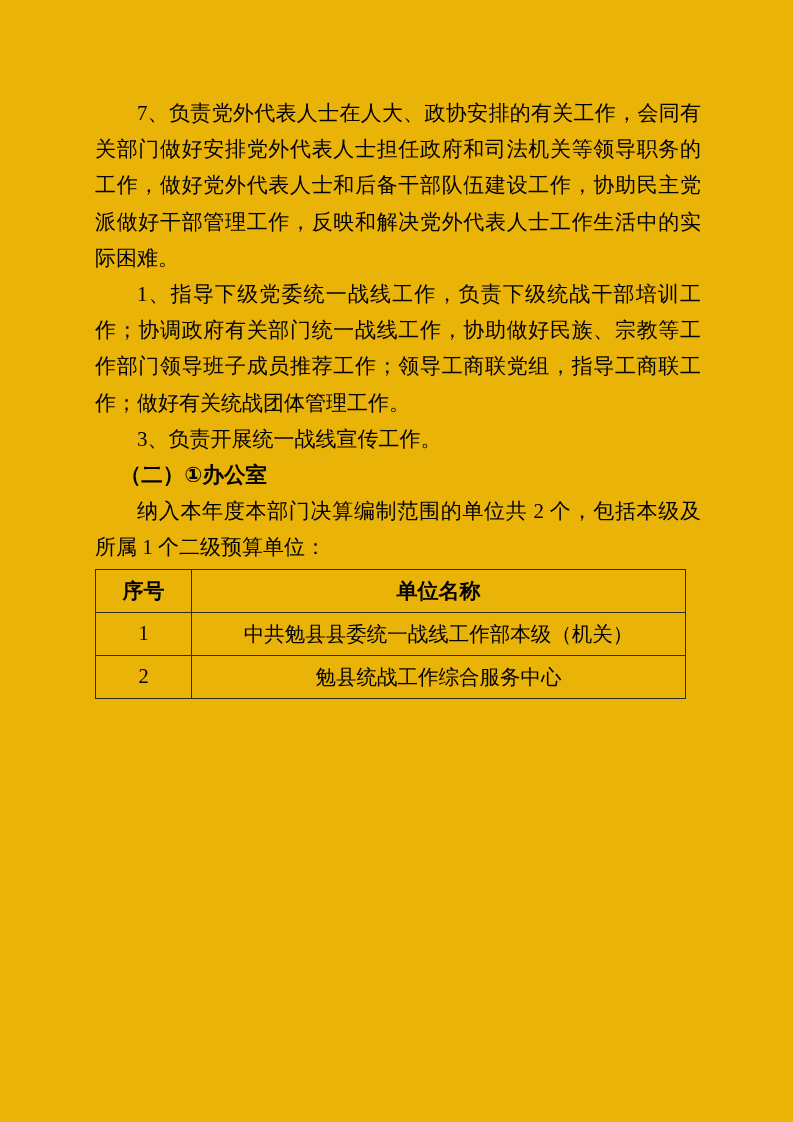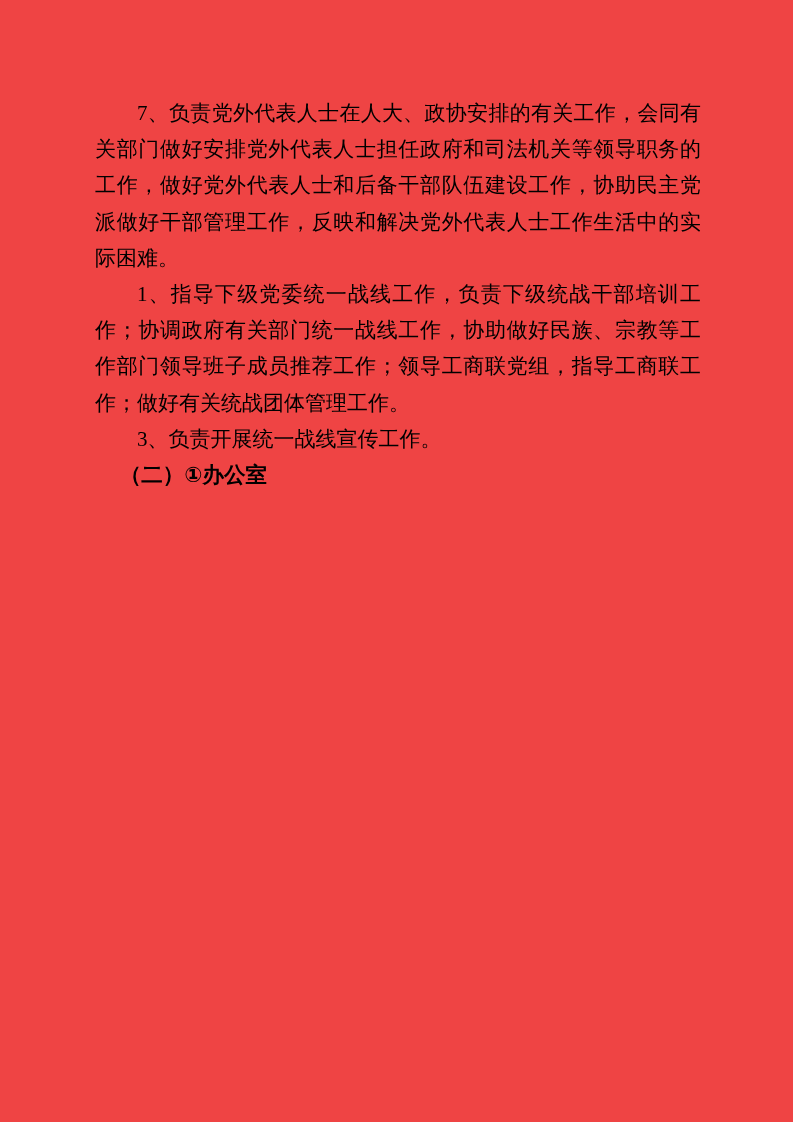--- a/index.html
+++ b/index.html
@@ -4,21 +4,21 @@
 <style>
   html, body {
     margin: 0;
     padding: 0;
     background: #ffffff;
   }
   .page {
     position: relative;
     width: 793px;
     height: 1122px;
-    background: #ef4444;
+    background: #eab308;
     color: #000000;
     overflow: hidden;
     font-family: "Liberation Serif", "DejaVu Serif", serif;
   }
   .content {
     position: absolute;
     left: 95px;
     top: 95px;
     width: 606px;
   }
@@ -79,16 +79,39 @@
     <p class="body-para">1、指导下级党委统一战线工作，负责下级统战干部培训工作；协调政府有关部门统一战线工作，协助做好民族、宗教等工作部门领导班子成员推荐工作；领导工商联党组，指导工商联工作；做好有关统战团体管理工作。</p>
 
     <p class="body-para">3、负责开展统一战线宣传工作。</p>
 
 
     <p class="heading-para heading-paren">（二）①办公室</p>
 
 
 
 
+    <p class="body-para">纳入本年度本部门决算编制范围的单位共 2 个，包括本级及所属 1 个二级预算单位：</p>
 
+    <table class="units-table">
+      <colgroup>
+        <col class="col-index">
+        <col class="col-name">
+      </colgroup>
+      <thead>
+        <tr>
+          <th>序号</th>
+          <th>单位名称</th>
+        </tr>
+      </thead>
+      <tbody>
+        <tr>
+          <td>1</td>
+          <td>中共勉县县委统一战线工作部本级（机关）</td>
+        </tr>
+        <tr>
+          <td>2</td>
+          <td>勉县统战工作综合服务中心</td>
+        </tr>
+      </tbody>
+    </table>
 
   </div>
 </div>
 
 </body></html>

